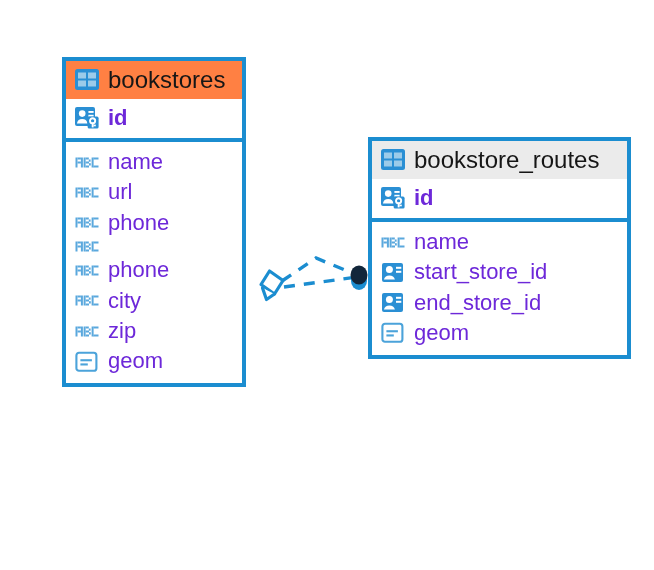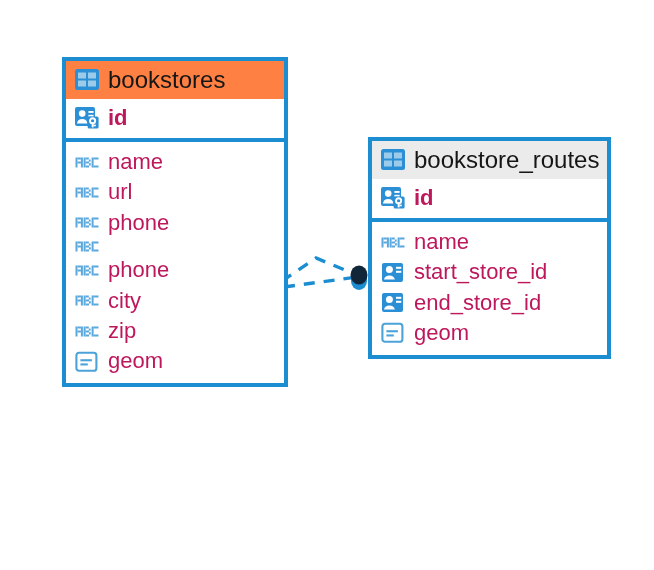--- a/index.html
+++ b/index.html
@@ -64,21 +64,21 @@
   }
   .field-row {
     display: flex;
     align-items: center;
     gap: 9px;
     padding: 2px 4px 2px 9px;
     box-sizing: border-box;
   }
   .field-label {
     font-size: 22px;
-    color: #be185d;
+    color: #6d28d9;
     line-height: 1.2;
     white-space: nowrap;
   }
 
   
   .icon {
     flex: 0 0 auto;
     display: block;
   }
   .icon svg { display: block; }
@@ -107,21 +107,21 @@
       <path d="M 269.5 271 L 283 280.5 L 274.5 294 L 261 284.5 Z" fill="#ffffff" stroke="#1b8dd0" stroke-width="3.2" stroke-linejoin="round"></path>
       <path d="M 274.5 294 L 266.5 299.5 L 262.5 288" fill="#ffffff" stroke="#1b8dd0" stroke-width="3.2" stroke-linejoin="round" stroke-linecap="round"></path>
     </g>
 
     <g>
       <ellipse cx="359" cy="281" rx="8" ry="9" fill="#1b8dd0"></ellipse>
       <ellipse cx="359" cy="275" rx="8.5" ry="9.5" fill="#12263a"></ellipse>
     </g>
   </svg>
 
-  <div class="entity" style="left:62px; top:57px; width:226px;">
+  <div class="entity" style="left:62px; top:57px; width:184px;">
 
     <div class="entity-header accent">
       <span class="icon">
         <svg width="24" height="21" viewBox="0 0 24 21">
           <rect x="0" y="0" width="24" height="21" rx="2.5" fill="#2a8fd4"></rect>
           <rect x="3" y="3.5" width="8" height="6" fill="#9ccbe9"></rect>
           <rect x="13" y="3.5" width="8" height="6" fill="#9ccbe9"></rect>
           <rect x="3" y="11.5" width="8" height="6" fill="#9ccbe9"></rect>
           <rect x="13" y="11.5" width="8" height="6" fill="#9ccbe9"></rect>
         </svg>
@@ -318,21 +318,21 @@
             <rect x="1.4" y="1.8" width="20" height="18" rx="2.6" fill="#ffffff" stroke="#4ba3da" stroke-width="2.1"></rect>
             <rect x="5.4" y="8.2" width="11.5" height="2.1" fill="#4ba3da"></rect>
             <rect x="5.4" y="12.4" width="7.4" height="2.1" fill="#4ba3da"></rect>
           </svg>
         </span>
         <span class="field-label">geom</span>
       </div>
     </div>
   </div>
 
-  <div class="entity" style="left:368px; top:137px; width:243px;">
+  <div class="entity" style="left:368px; top:137px; width:263px;">
 
     <div class="entity-header neutral">
       <span class="icon">
         <svg width="24" height="21" viewBox="0 0 24 21">
           <rect x="0" y="0" width="24" height="21" rx="2.5" fill="#2a8fd4"></rect>
           <rect x="3" y="3.5" width="8" height="6" fill="#9ccbe9"></rect>
           <rect x="13" y="3.5" width="8" height="6" fill="#9ccbe9"></rect>
           <rect x="3" y="11.5" width="8" height="6" fill="#9ccbe9"></rect>
           <rect x="13" y="11.5" width="8" height="6" fill="#9ccbe9"></rect>
         </svg>

